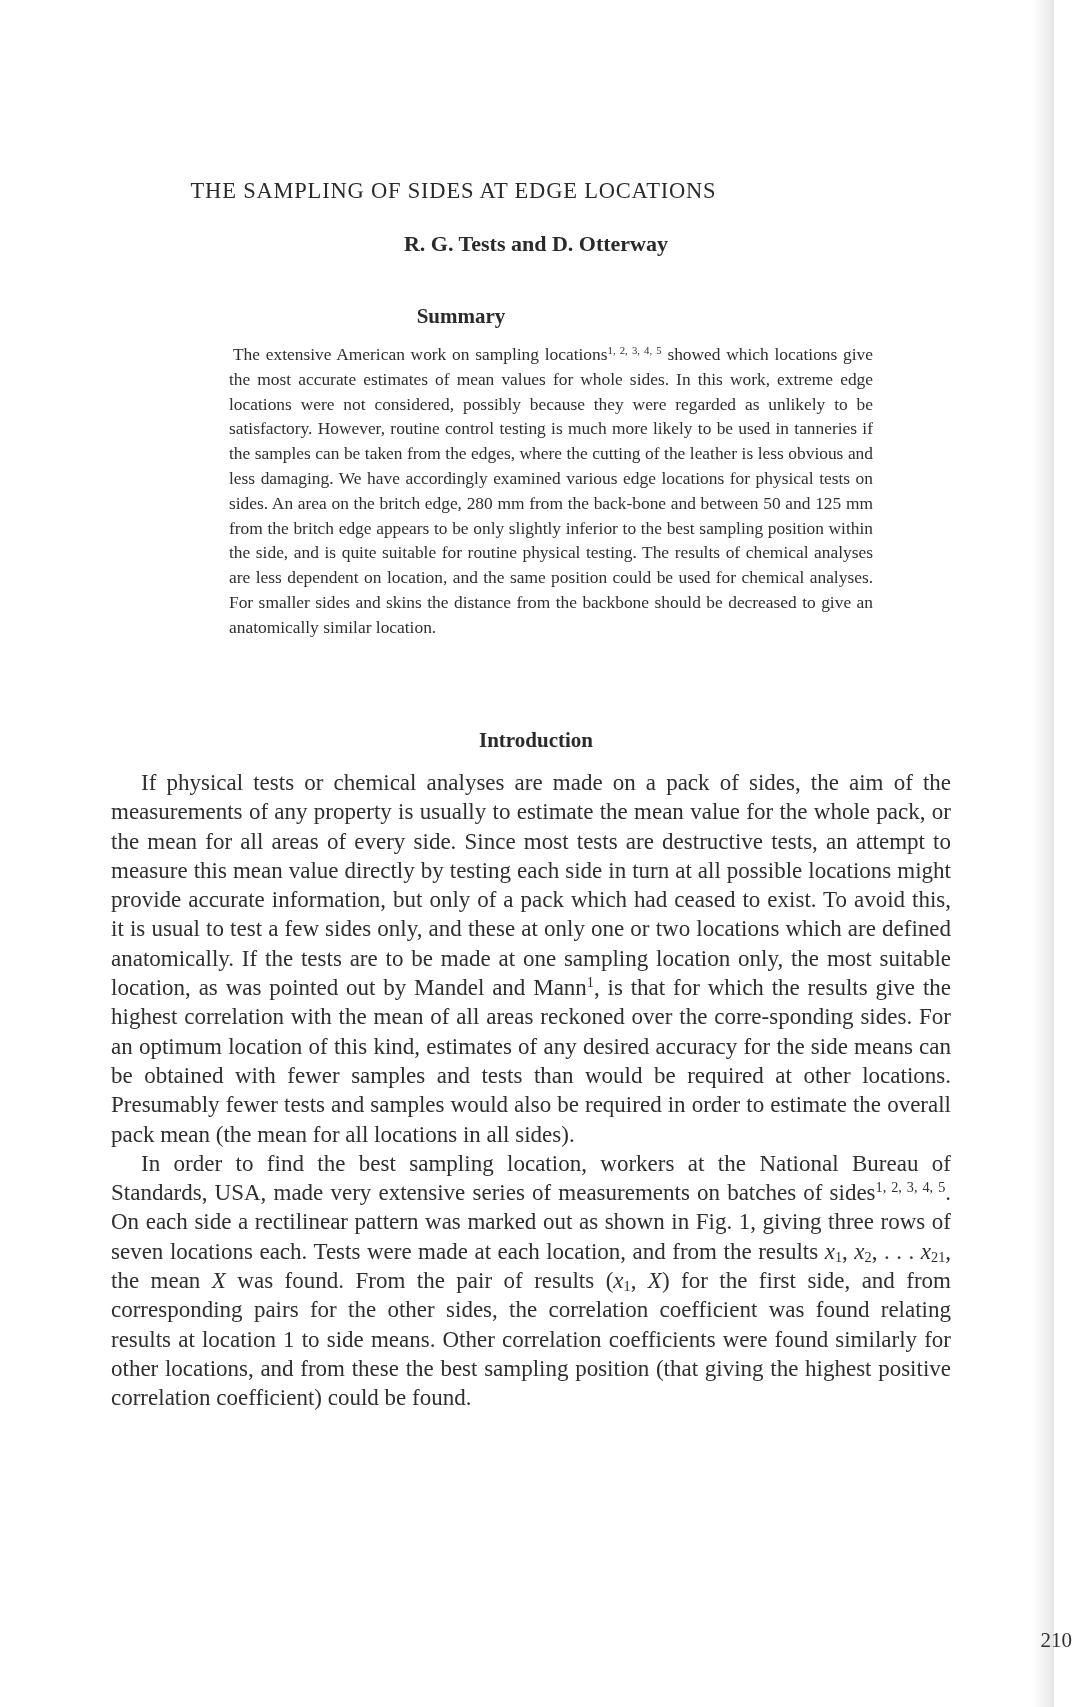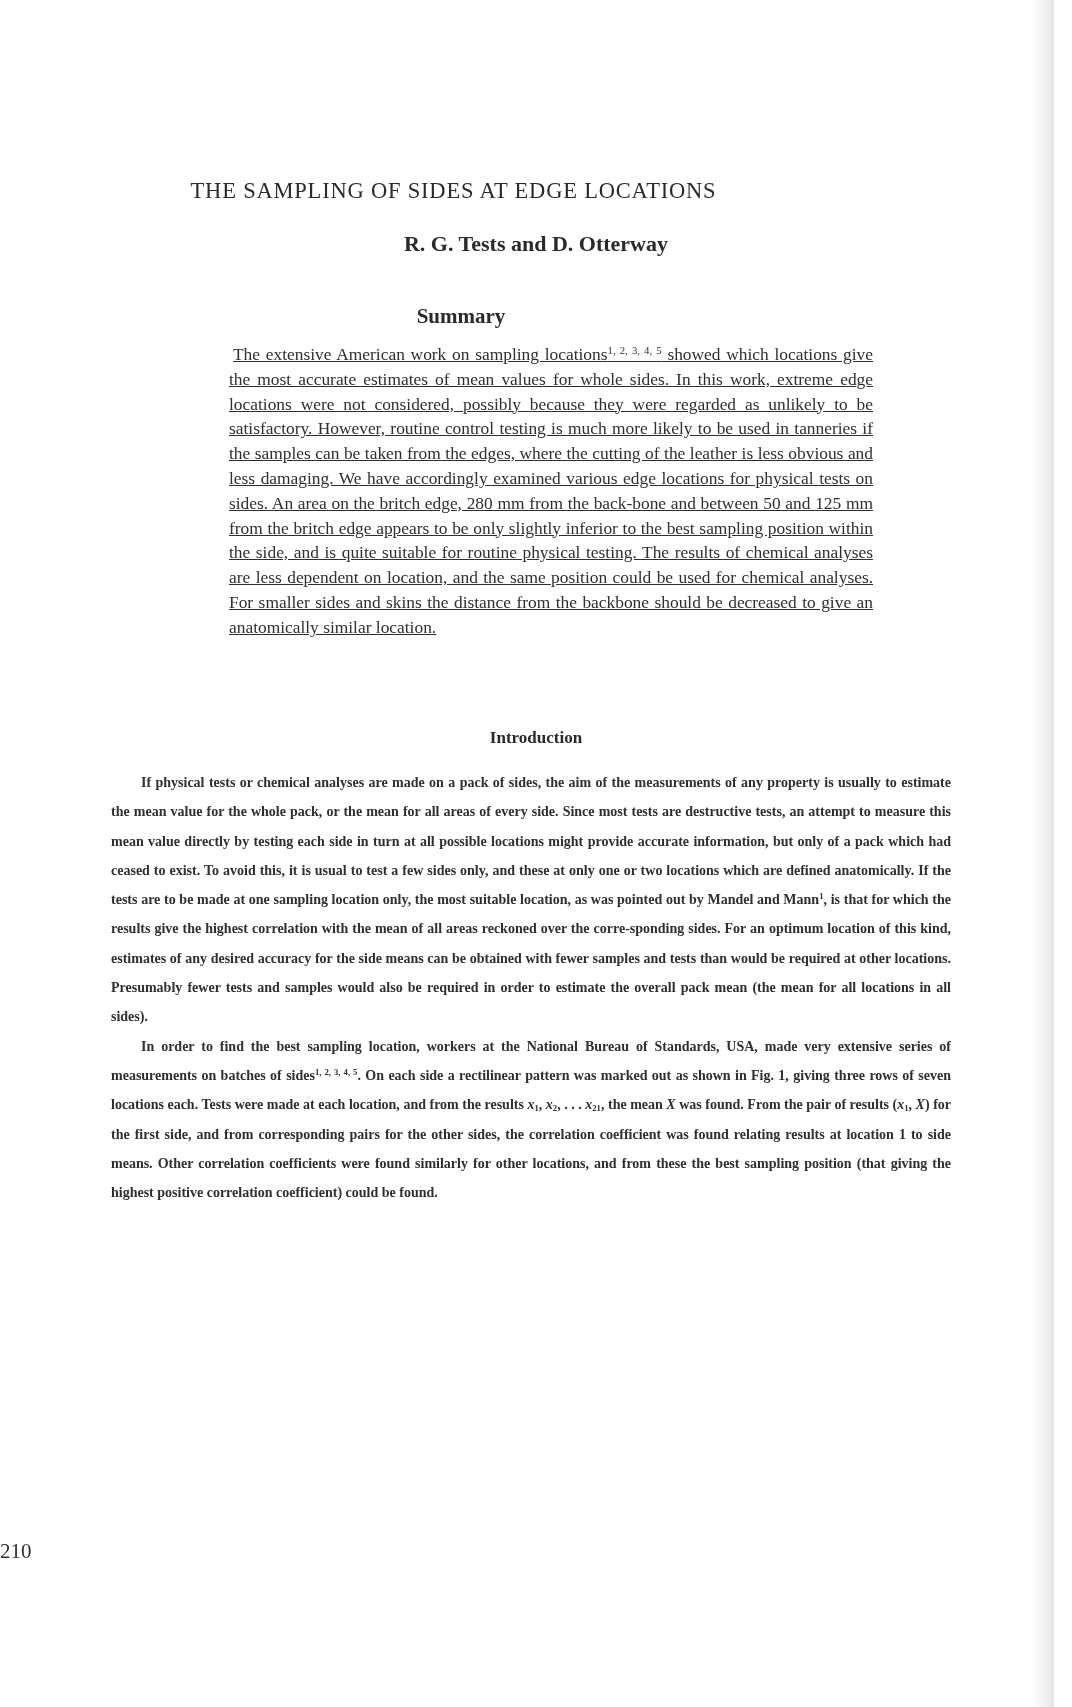--- a/index.html
+++ b/index.html
@@ -23,36 +23,35 @@
     text-align: center; font-size: 22px; font-weight: bold; color: #2a2a2a;
   }
   .summary-head {
     position: absolute; left: 0; width: 922px; top: 304px;
     text-align: center; font-size: 21px; font-weight: bold; color: #2a2a2a;
   }
   .summary {
     position: absolute; left: 229px; width: 644px; top: 342px;
     font-size: 17.4px; line-height: 24.8px; text-align: justify; text-indent: 4px;
     text-align-last: left;
-    text-decoration: underline;
   }
   .intro-head {
     position: absolute; left: 0; width: 1072px; top: 728px;
-    text-align: center; font-size: 17px; font-weight: bold; color: #2a2a2a;
+    text-align: center; font-size: 21px; font-weight: bold; color: #2a2a2a;
   }
   .intro {
     position: absolute; left: 111px; width: 840px; top: 768px;
-    font-size: 14px; line-height: 29.3px; text-align: justify; font-weight: bold;
+    font-size: 23px; line-height: 29.3px; text-align: justify;
   }
   .intro p { margin: 0; text-indent: 30px; }
   sup { font-size: 0.62em; vertical-align: 0.55em; line-height: 0; }
   sub { font-size: 0.62em; vertical-align: -0.2em; line-height: 0; }
   .page-num {
-    position: absolute; left: 0; width: 1072px; top: 1539px;
-    text-align: left; font-size: 21px;
+    position: absolute; left: 0; width: 1072px; top: 1628px;
+    text-align: right; font-size: 21px;
   }
 </style>
 </head>
 <body>
 
 <div class="edge-shadow"></div>
 <div class="edge-shadow-right"></div>
 
 <div class="title">THE SAMPLING OF SIDES AT EDGE LOCATIONS</div>
 <div class="authors">R. G. Tests and D. Otterway</div>

